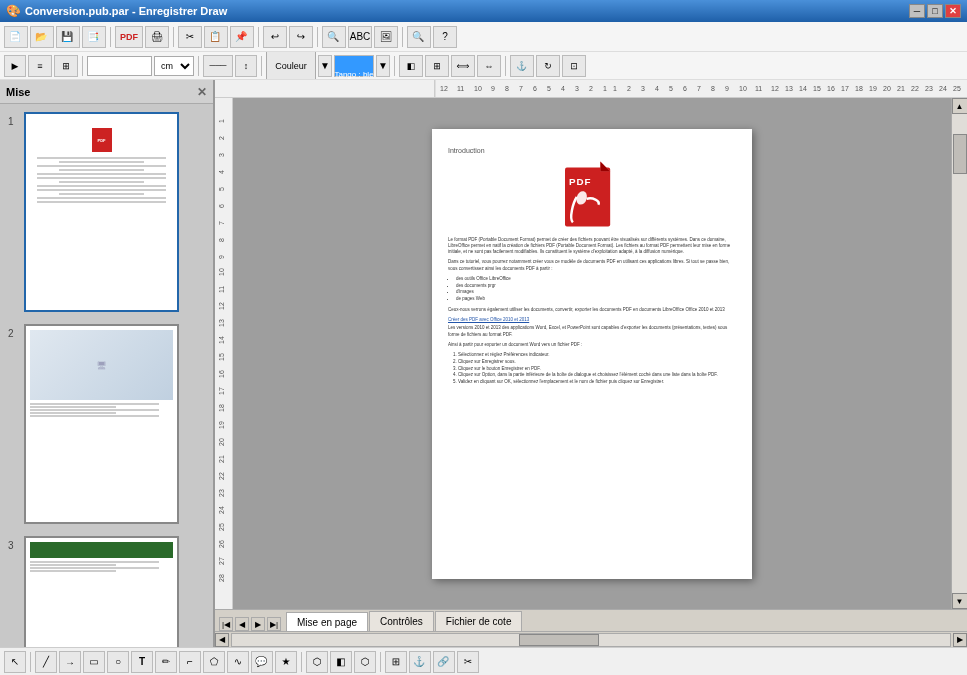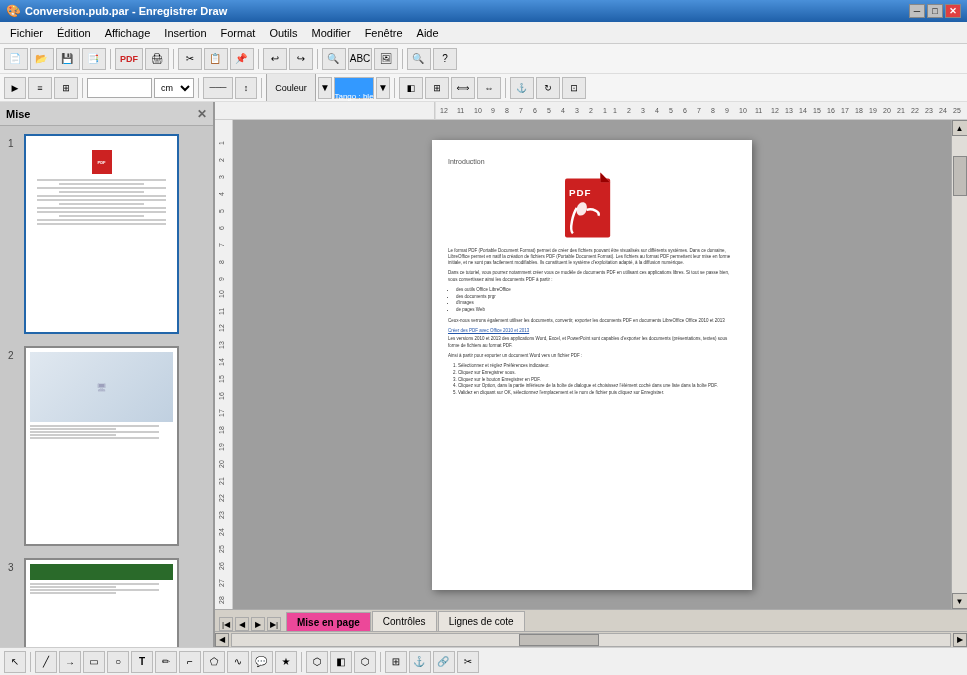--- a/index.html
+++ b/index.html
@@ -284,24 +284,23 @@
       padding: 0 10px;
       background: #e8e4de;
       border: 1px solid #aaa;
       border-bottom: none;
       font-size: 10px;
       display: flex;
       align-items: center;
       cursor: pointer;
     }
     .tab-item.active {
-      background: #ec4899;
+      background: #ffffff;
       border-bottom: 1px solid white;
       margin-bottom: -1px;
-      font-weight: bold;
     }
     .tab-nav { display: flex; align-items: center; gap: 2px; margin-right: 4px; }
     .tab-nav-btn { width: 14px; height: 14px; background: #d4d0c8; border: 1px solid #aaa; font-size: 8px; display: flex; align-items: center; justify-content: center; cursor: pointer; }
 
     
     #bottom-scrollbar {
       height: 16px;
       background: #d4d0c8;
       display: flex;
       align-items: center;
@@ -426,31 +425,20 @@
       <span style="font-size:12px;">🎨</span>
       <span>Conversion.pub.par - Enregistrer Draw</span>
     </div>
     <div id="titlebar-controls">
       <div class="win-btn">─</div>
       <div class="win-btn">□</div>
       <div class="win-btn" style="background:#e04040;color:white;">✕</div>
     </div>
   </div>
 
-  <div id="menubar">
-    <div class="menu-item">Fichier</div>
-    <div class="menu-item">Édition</div>
-    <div class="menu-item">Affichage</div>
-    <div class="menu-item">Insertion</div>
-    <div class="menu-item">Format</div>
-    <div class="menu-item">Outils</div>
-    <div class="menu-item">Modifier</div>
-    <div class="menu-item">Fenêtre</div>
-    <div class="menu-item">Aide</div>
-  </div>
 
   <div class="toolbar">
     <div class="tb-btn">📄</div>
     <div class="tb-btn">📂</div>
     <div class="tb-btn">💾</div>
     <div class="tb-btn">📑</div>
     <div class="tb-separator"></div>
     <div class="tb-btn" style="width:28px;font-size:9px;font-weight:bold;color:#cc2222;">PDF</div>
     <div class="tb-btn">🖨</div>
     <div class="tb-separator"></div>
@@ -727,21 +715,21 @@
 
       <div id="bottom-tabs">
         <div class="tab-nav">
           <div class="tab-nav-btn">|◀</div>
           <div class="tab-nav-btn">◀</div>
           <div class="tab-nav-btn">▶</div>
           <div class="tab-nav-btn">▶|</div>
         </div>
         <div class="tab-item active">Mise en page</div>
         <div class="tab-item">Contrôles</div>
-        <div class="tab-item">Lignes de cote</div>
+        <div class="tab-item">Fichier de cote</div>
       </div>
 
       <div id="bottom-scrollbar">
         <div class="hscroll-btn">◀</div>
         <div class="hscroll-track">
           <div class="hscroll-thumb"></div>
         </div>
         <div class="hscroll-btn">▶</div>
       </div>
 

